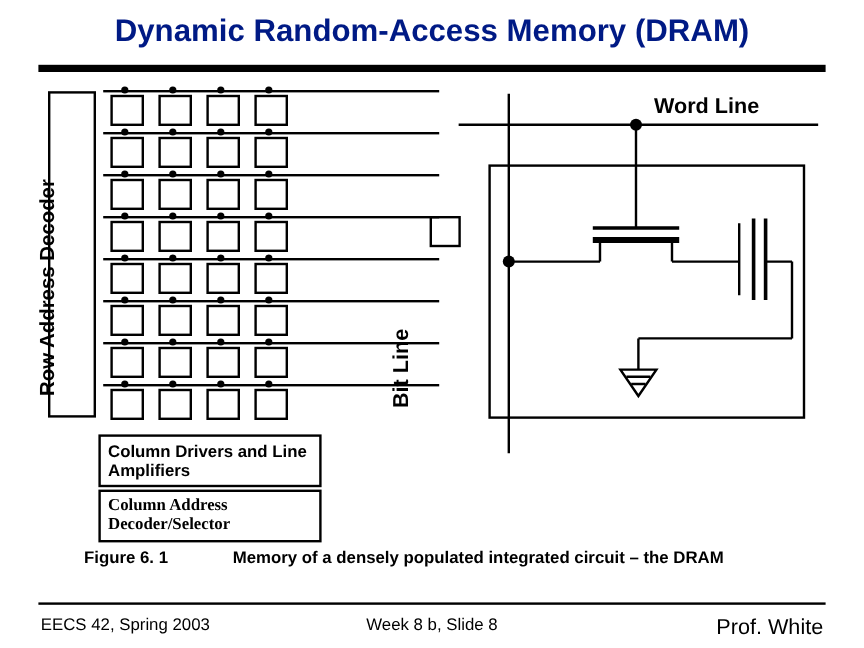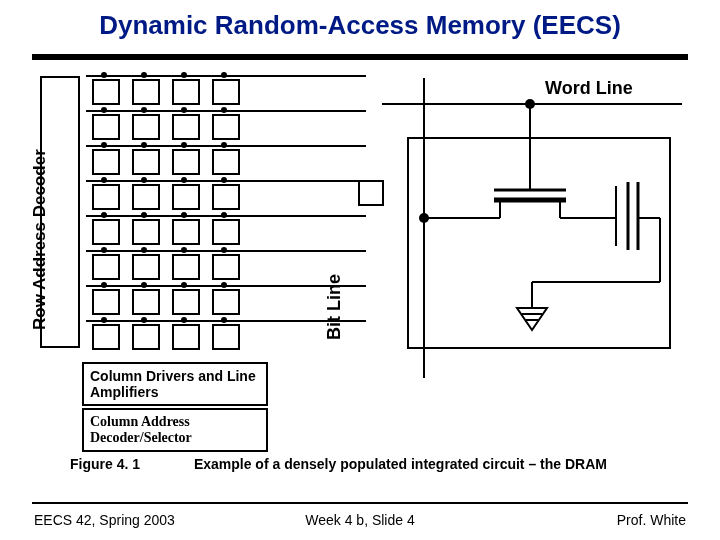--- a/index.html
+++ b/index.html
@@ -110,32 +110,32 @@
   }
   .fig-num{display:inline-block;width:120px;vertical-align:top}
   .fig-txt{display:inline-block;width:430px;vertical-align:top}
   .hr2{
     position:absolute;
     left:32px;right:32px;top:502px;
     height:2px;background:#000;
   }
   .foot-l{position:absolute;left:34px;top:512px;font-size:14px;}
   .foot-c{position:absolute;left:0;right:0;top:512px;text-align:center;font-size:14px;}
-  .foot-r{position:absolute;right:34px;top:512px;font-size:14px;}
+  .foot-r{position:absolute;right:34px;top:512px;font-size:18px;}
   .wl-box{
     position:absolute;
     width:22px;height:22px;
     border:2px solid #000;
     left:358px;top:180px;
   }
 </style>
 </head>
 <body>
 
-<div class="title">Dynamic Random-Access Memory (EECS)</div>
+<div class="title">Dynamic Random-Access Memory (DRAM)</div>
 <div class="hr1"></div>
 
 <div class="row-dec-box"></div>
 <div class="row-dec-label">Row Address Decoder</div>
 
 <div class="cell-array" id="cell-array">
     <div class="cell-row" style="top: 0px;">
       <div class="wl"></div>
       <div class="cell" style="left: 6px;"></div>
       <div class="pin" style="left: 15px;"></div>
@@ -265,20 +265,20 @@
     <line x1="150" y1="204" x2="278" y2="204" stroke="#000" stroke-width="2"></line>
     <line x1="150" y1="204" x2="150" y2="230" stroke="#000" stroke-width="2"></line>
 
     <polygon points="135,230 165,230 150,252" fill="none" stroke="#000" stroke-width="2"></polygon>
     <line x1="140" y1="236" x2="160" y2="236" stroke="#000" stroke-width="2"></line>
     <line x1="144" y1="242" x2="156" y2="242" stroke="#000" stroke-width="2"></line>
   </svg>
 </div>
 
 <div class="fig-cap">
-  <span class="fig-num">Figure   4. 1</span>
-  <span class="fig-txt">Example of a densely populated integrated circuit – the DRAM</span>
+  <span class="fig-num">Figure   6. 1</span>
+  <span class="fig-txt">Memory of a densely populated integrated circuit – the DRAM</span>
 </div>
 
 <div class="hr2"></div>
 <div class="foot-l">EECS 42, Spring 2003</div>
-<div class="foot-c">Week 4 b, Slide 4</div>
+<div class="foot-c">Week 8 b, Slide 8</div>
 <div class="foot-r">Prof. White</div>
 
 </body></html>

